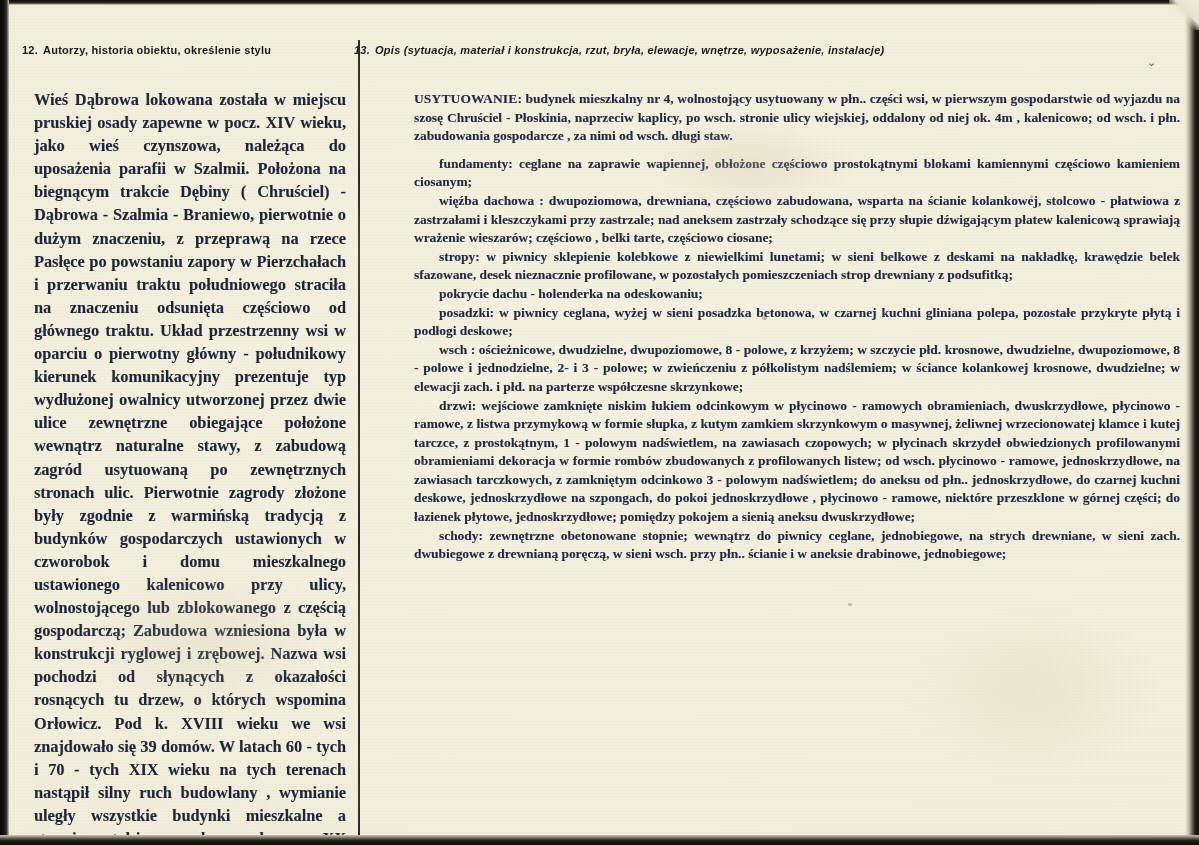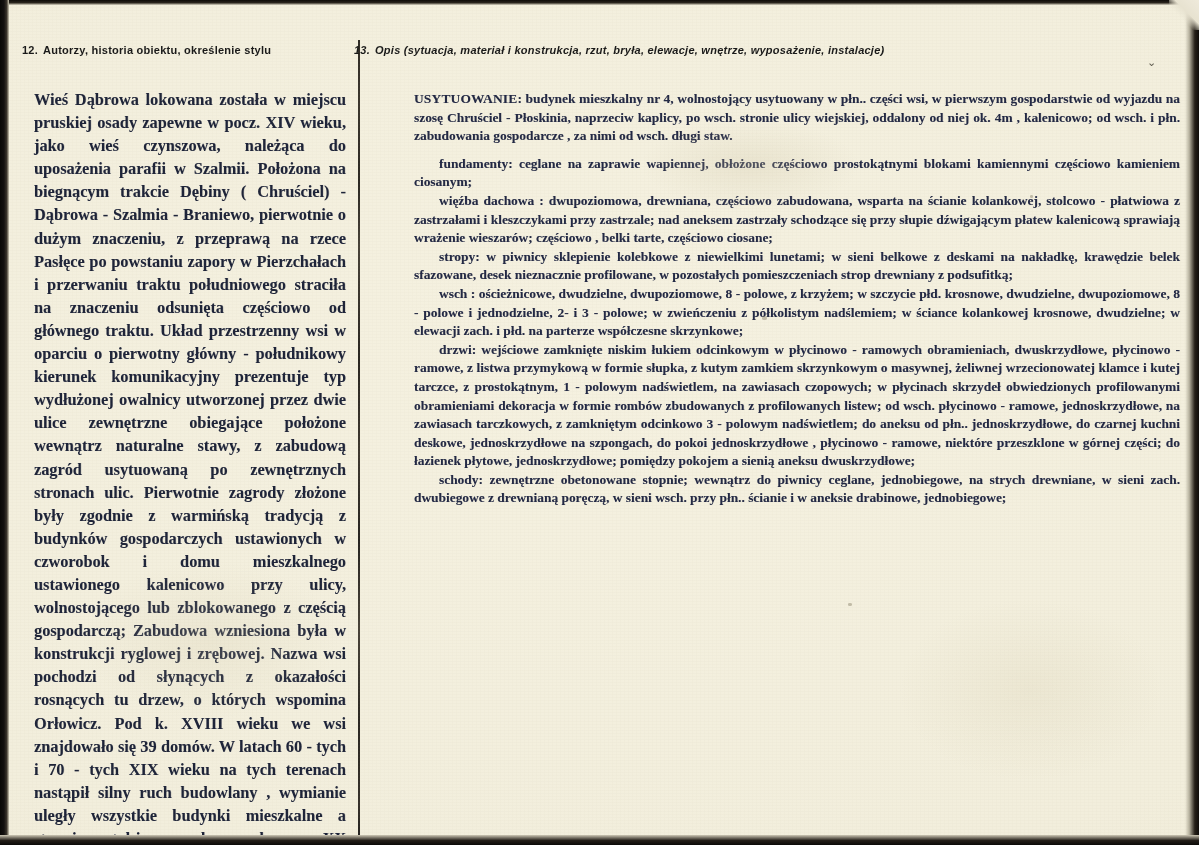--- a/index.html
+++ b/index.html
@@ -215,20 +215,22 @@
       <span class="section-title">USYTUOWANIE</span><span>:</span><span> budynek mieszkalny nr  4,   wolnostojący usytuowany w płn.. części wsi, w pierwszym gospodarstwie od wyjazdu na szosę Chruściel - Płoskinia, naprzeciw kaplicy, po wsch. stronie  ulicy wiejskiej, oddalony od niej ok. 4m , kalenicowo; od wsch. i płn.  zabudowania gospodarcze , za nimi od wsch. długi staw.</span>
     </p>
 
     <div class="block-gap"></div>
 
 
     <div id="entries-host">
         <p class="para-right"><span class="term">fundamenty</span><span>:</span><span> ceglane na zaprawie wapiennej, obłożone częściowo prostokątnymi blokami  kamiennymi częściowo kamieniem ciosanym;</span></p>
         <p class="para-right"><span class="term">więźba dachowa</span><span> :</span><span> dwupoziomowa, drewniana, częściowo zabudowana, wsparta na ścianie kolankowej, stolcowo - płatwiowa z zastrzałami i kleszczykami przy zastrzale; nad aneksem zastrzały schodzące się przy słupie dźwigającym płatew kalenicową sprawiają wrażenie wieszarów;  częściowo , belki tarte, częściowo ciosane;</span></p>
         <p class="para-right"><span class="term">stropy</span><span>:</span><span> w piwnicy sklepienie kolebkowe z niewielkimi lunetami; w sieni belkowe z deskami na nakładkę, krawędzie belek sfazowane, desek nieznacznie profilowane, w pozostałych pomieszczeniach strop drewniany z podsufitką;</span></p>
+        <p class="para-right"><span class="term">pokrycie dachu</span><span> -</span><span> holenderka na odeskowaniu;</span></p>
+        <p class="para-right"><span class="term">posadzki</span><span>:</span><span> w piwnicy ceglana,  wyżej w sieni posadzka betonowa, w czarnej kuchni gliniana polepa, pozostałe przykryte płytą i podłogi deskowe;</span></p>
         <p class="para-right"><span class="term">wsch</span><span> :</span><span> ościeżnicowe, dwudzielne, dwupoziomowe, 8 - polowe, z krzyżem; w szczycie płd. krosnowe, dwudzielne, dwupoziomowe, 8 - polowe i jednodzielne, 2- i 3 - polowe; w zwieńczeniu z półkolistym nadślemiem; w ściance kolankowej krosnowe, dwudzielne; w elewacji zach. i płd. na parterze współczesne skrzynkowe;</span></p>
         <p class="para-right"><span class="term">drzwi</span><span>:</span><span> wejściowe zamknięte niskim łukiem odcinkowym w płycinowo - ramowych obramieniach, dwuskrzydłowe, płycinowo - ramowe, z listwa przymykową w formie słupka, z kutym zamkiem skrzynkowym o masywnej, żeliwnej wrzecionowatej klamce i kutej tarczce,  z prostokątnym, 1 - polowym nadświetlem, na zawiasach czopowych; w płycinach skrzydeł obwiedzionych profilowanymi obramieniami dekoracja w formie rombów zbudowanych z profilowanych listew; od wsch. płycinowo - ramowe, jednoskrzydłowe, na zawiasach tarczkowych, z zamkniętym odcinkowo 3 - polowym nadświetlem; do aneksu od płn.. jednoskrzydłowe, do czarnej kuchni deskowe, jednoskrzydłowe na szpongach, do pokoi jednoskrzydłowe , płycinowo - ramowe, niektóre przeszklone w górnej części; do łazienek płytowe, jednoskrzydłowe; pomiędzy pokojem a sienią aneksu dwuskrzydłowe;</span></p>
         <p class="para-right"><span class="term">schody</span><span>:</span><span> zewnętrzne obetonowane stopnie; wewnątrz do piwnicy ceglane, jednobiegowe, na strych drewniane, w sieni zach. dwubiegowe  z drewnianą poręczą, w sieni wsch. przy płn.. ścianie i w  aneksie drabinowe, jednobiegowe;</span></p>
       </div>
 
   </div>
 
   <div class="edge-top"></div>
   <div class="edge-left"></div>
   <div class="edge-right"></div>

